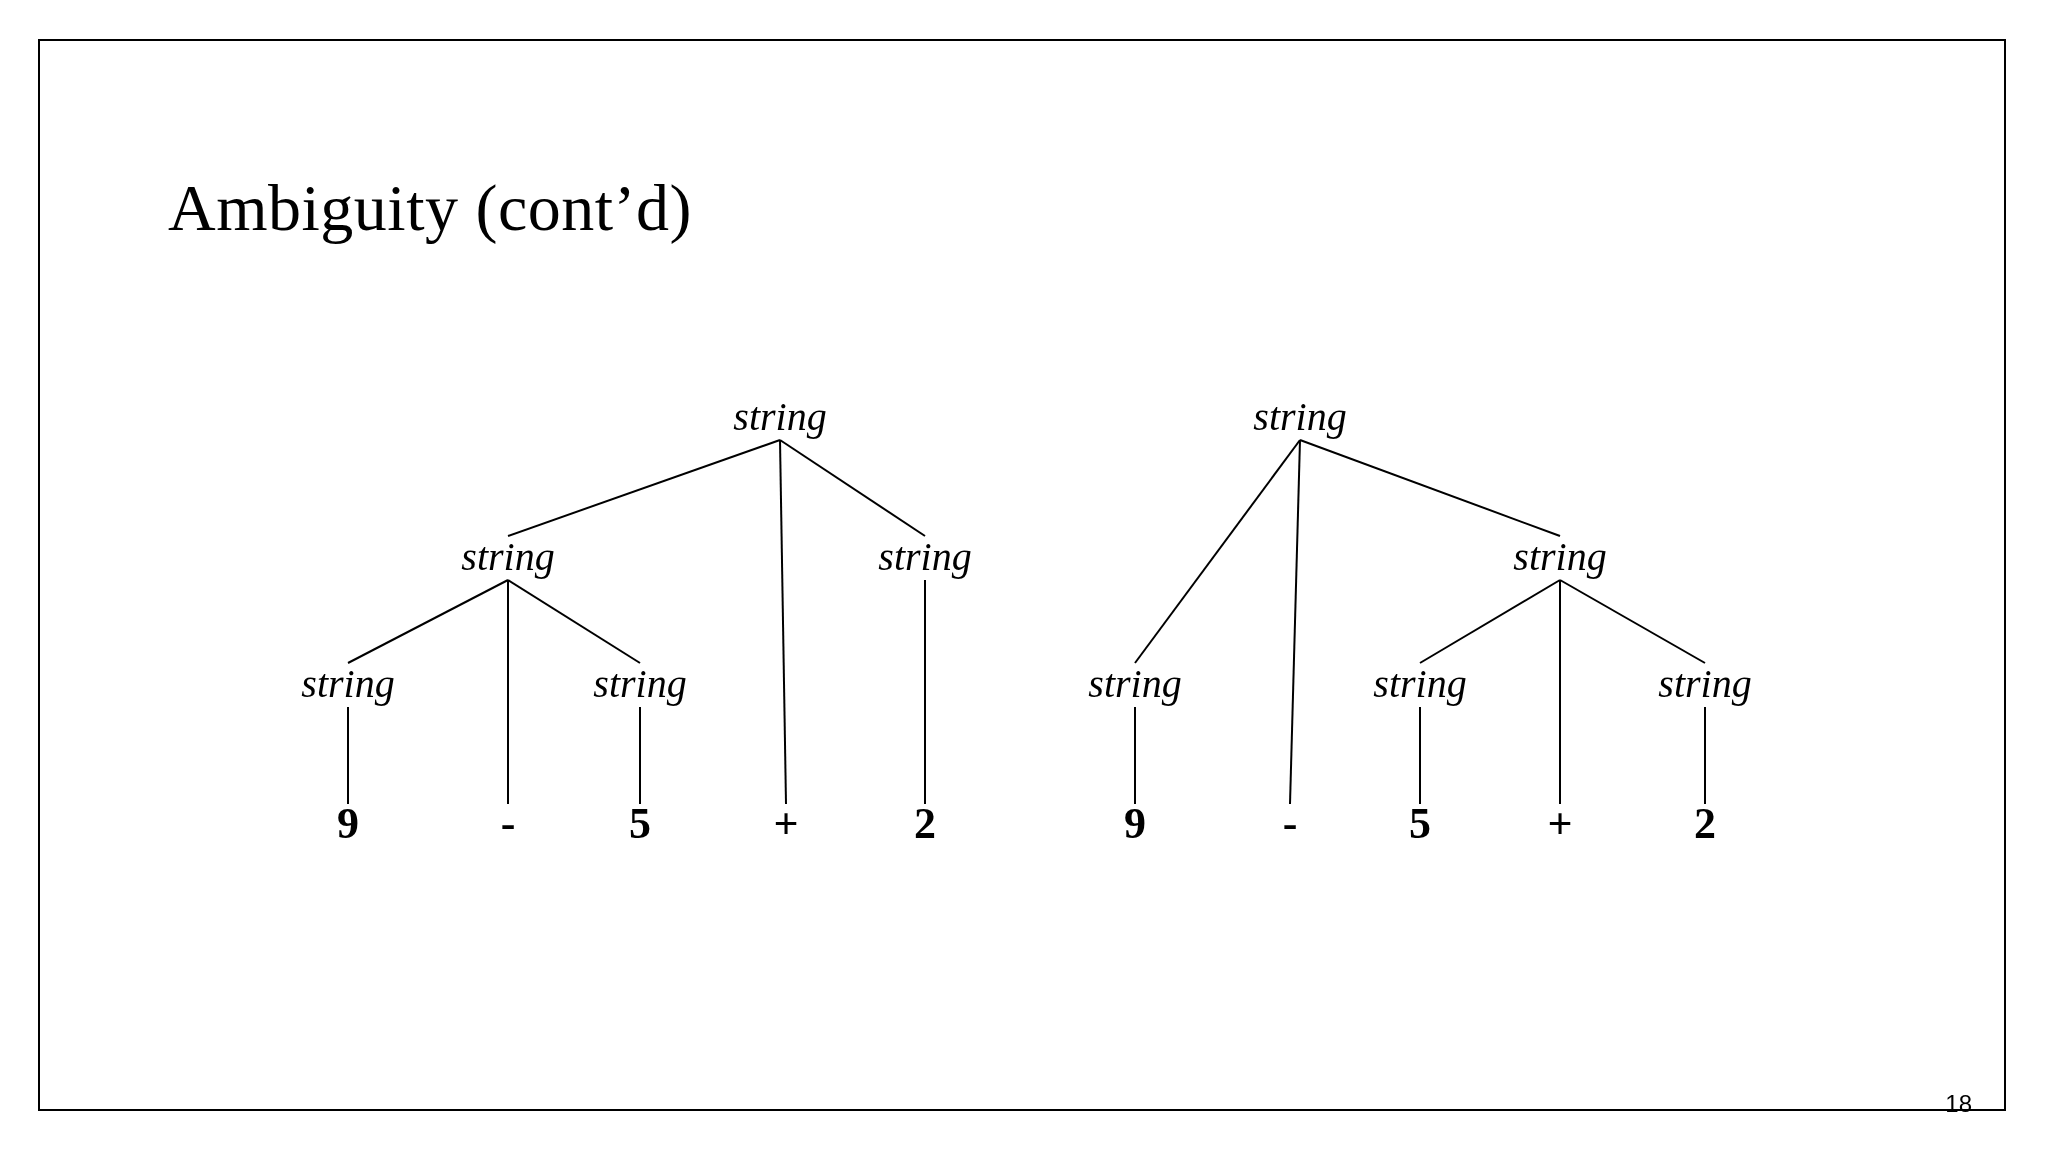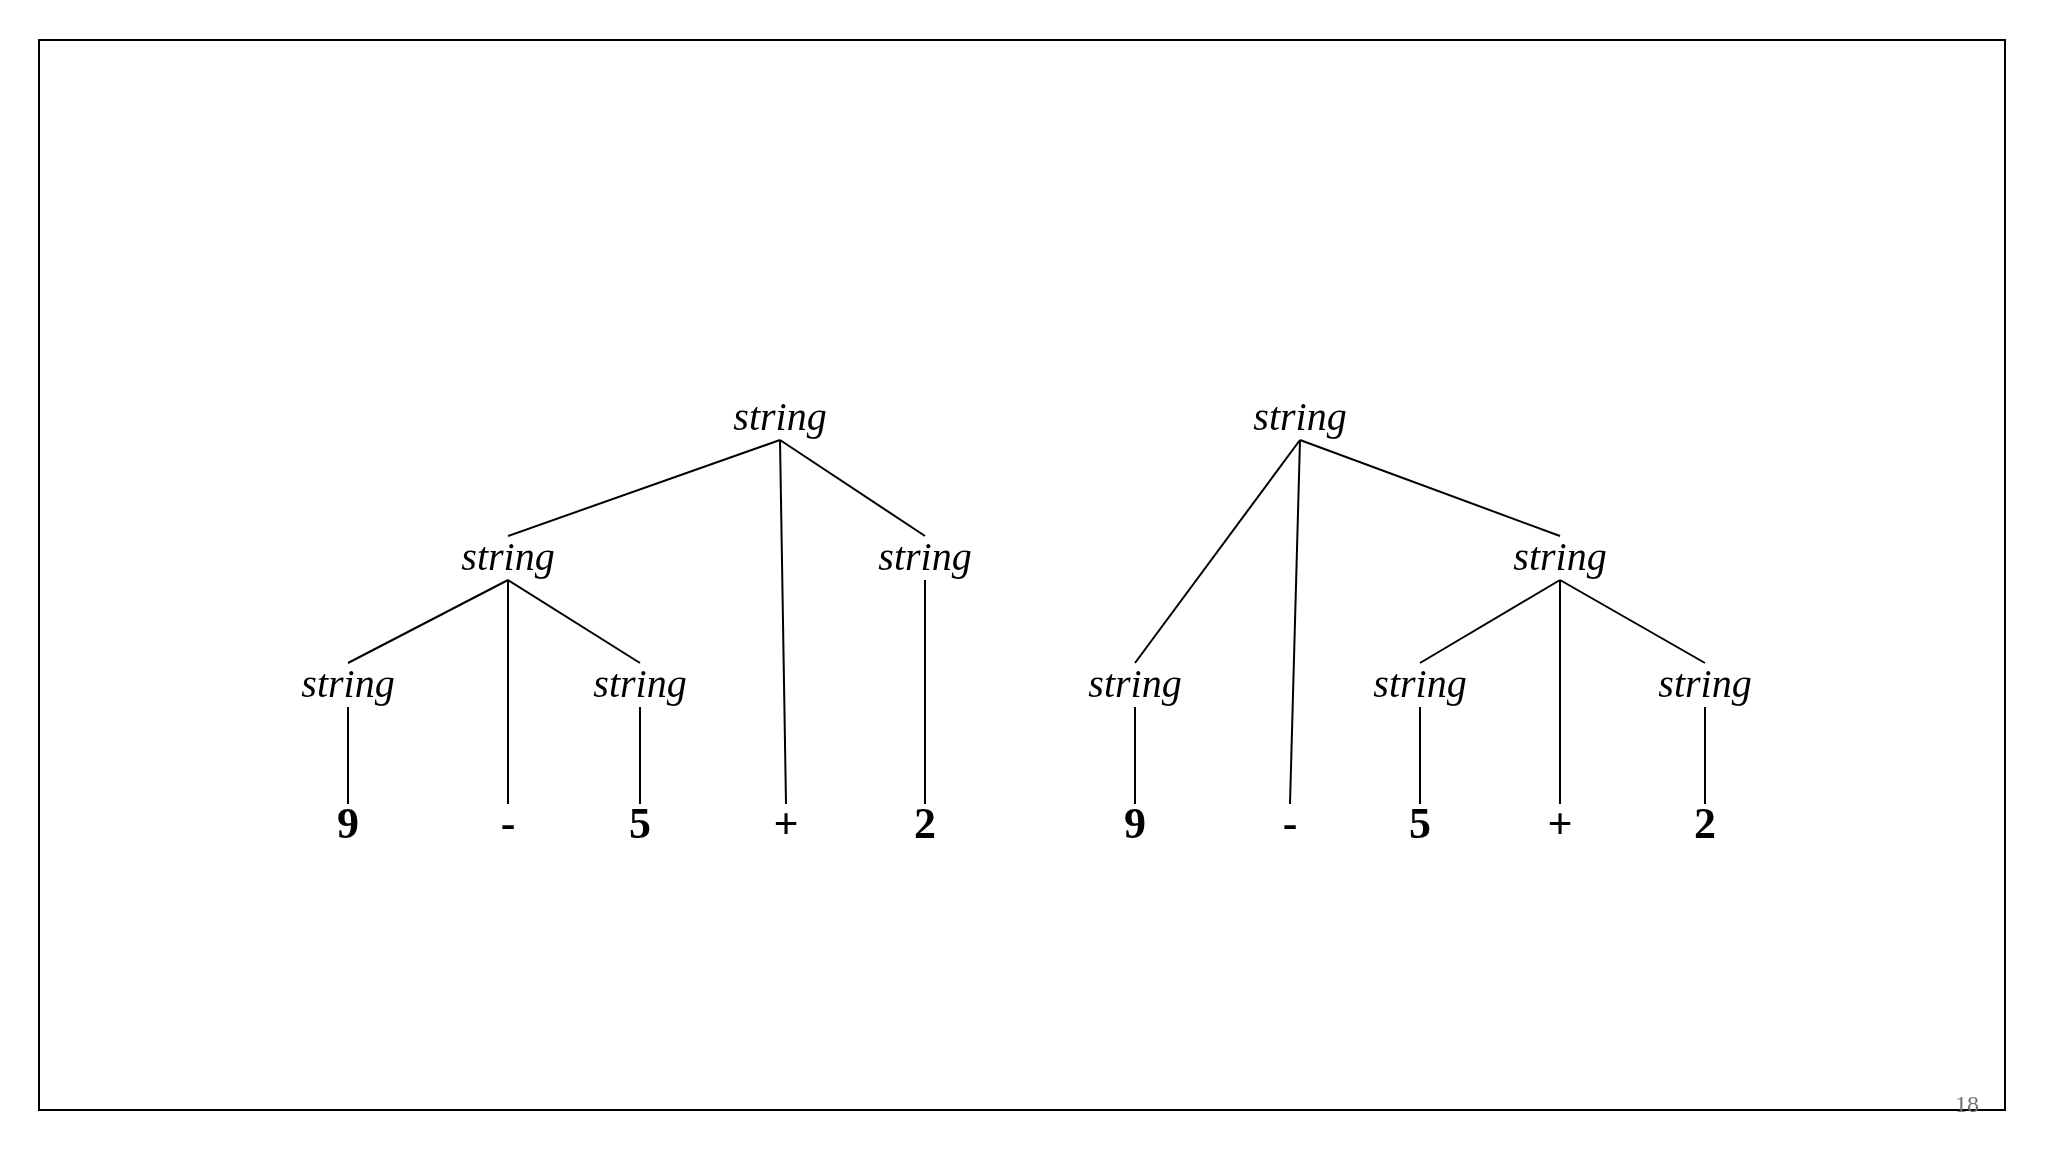--- a/index.html
+++ b/index.html
@@ -34,25 +34,25 @@
     top: 128px;
     font-size: 66px;
     line-height: 1.1;
     color: #000000;
     font-weight: normal;
     white-space: nowrap;
     letter-spacing: 0.5px;
   }
   #page-number {
     position: absolute;
-    right: 69px;
+    right: 76px;
     bottom: 34px;
     font-size: 24px;
-    color: #737373;
-    font-family: Liberation Serif, serif;
+    color: #000000;
+    font-family: Liberation Sans, sans-serif;
   }
   #trees-layer {
     position: absolute;
     left: 0;
     top: 0;
     width: 2048px;
     height: 1152px;
     pointer-events: none;
   }
   .node-label {
@@ -74,20 +74,21 @@
     stroke-linecap: butt;
   }
 </style>
 </head>
 <body>
 
 <div id="slide">
 
   <div id="slide-frame"></div>
 
+  <h1 id="slide-title">Ambiguity (cont’d)</h1>
 
   <svg id="trees-layer" viewBox="0 0 2048 1152" width="2048" height="1152" xmlns="http://www.w3.org/2000/svg">
     <g id="edges-group">
         <line x1="780" y1="440" x2="508" y2="536" class="tree-edge" stroke="#000000" stroke-width="2"></line>
         <line x1="508" y1="580" x2="348" y2="663" class="tree-edge" stroke="#000000" stroke-width="2"></line>
         <line x1="348" y1="707" x2="348" y2="804" class="tree-edge" stroke="#000000" stroke-width="2"></line>
         <line x1="508" y1="580" x2="508" y2="804" class="tree-edge" stroke="#000000" stroke-width="2"></line>
         <line x1="508" y1="580" x2="640" y2="663" class="tree-edge" stroke="#000000" stroke-width="2"></line>
         <line x1="640" y1="707" x2="640" y2="804" class="tree-edge" stroke="#000000" stroke-width="2"></line>
         <line x1="780" y1="440" x2="786" y2="804" class="tree-edge" stroke="#000000" stroke-width="2"></line>

